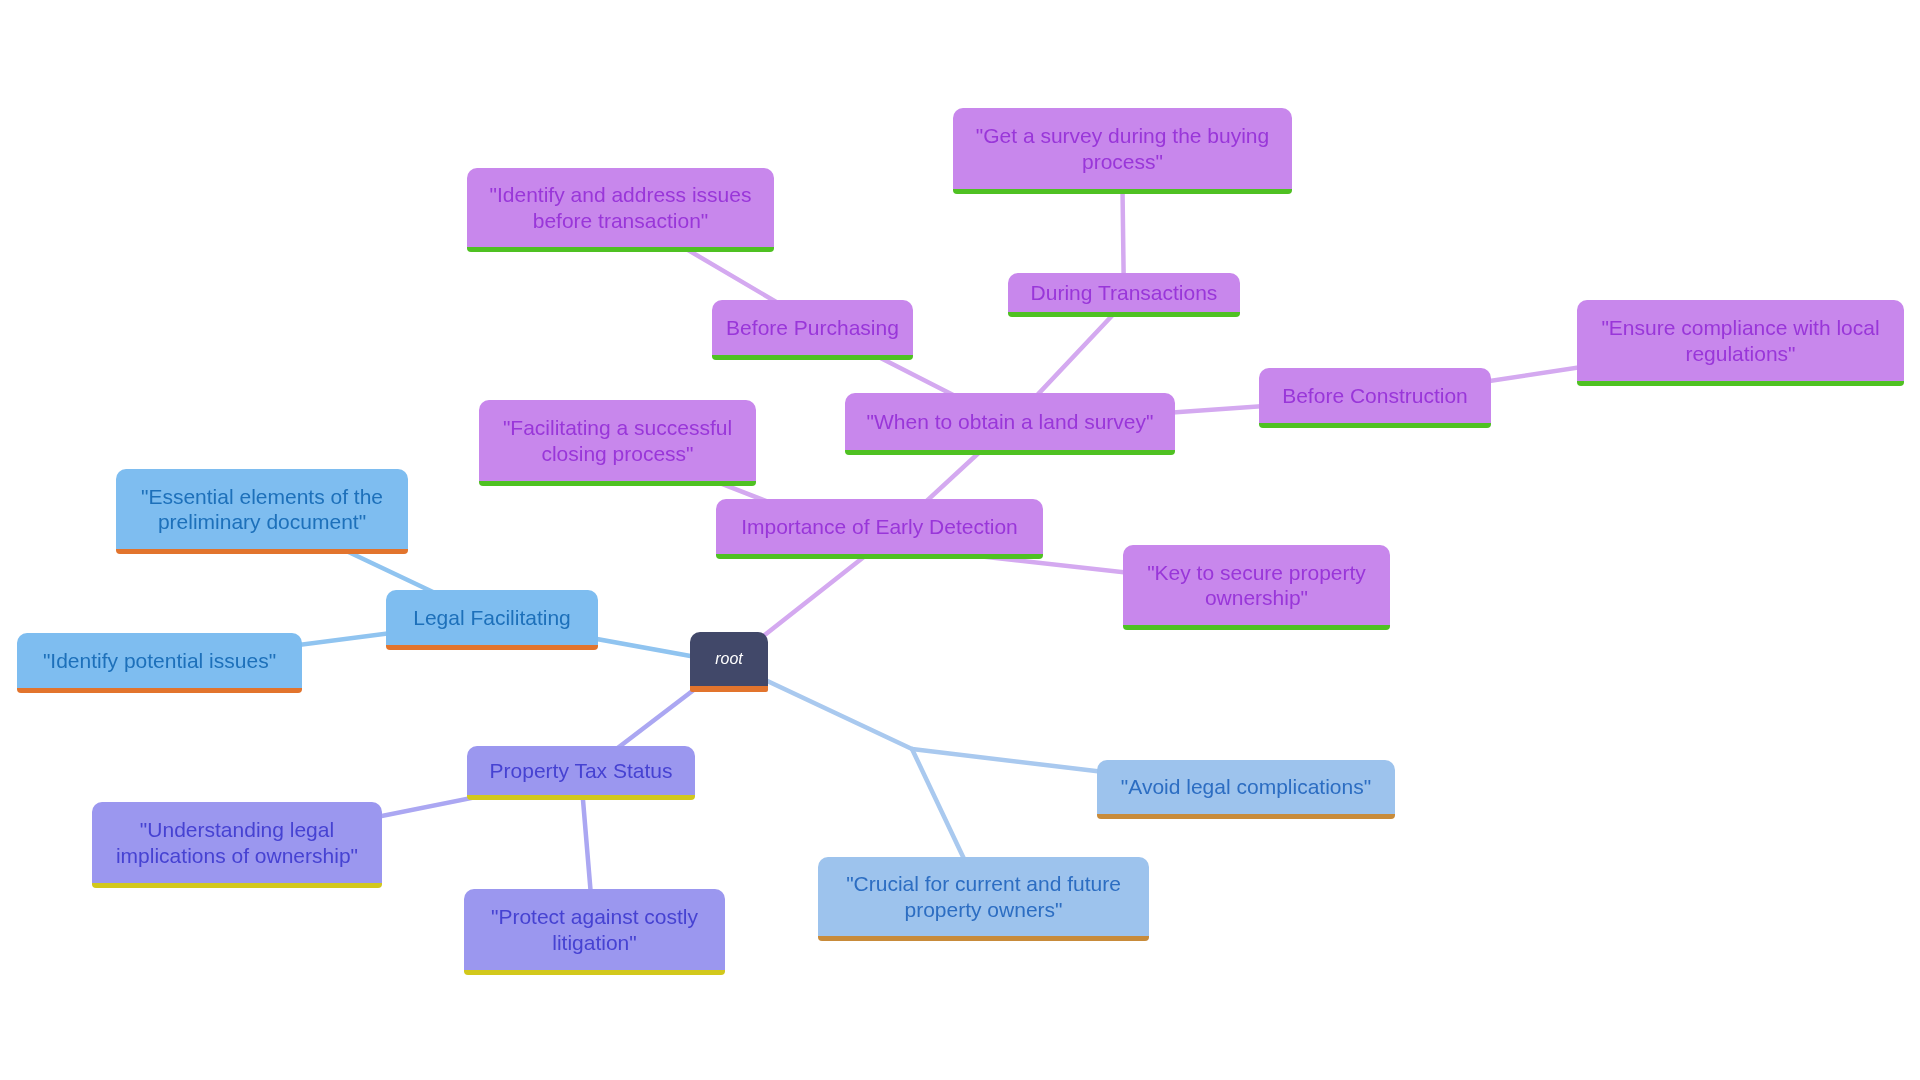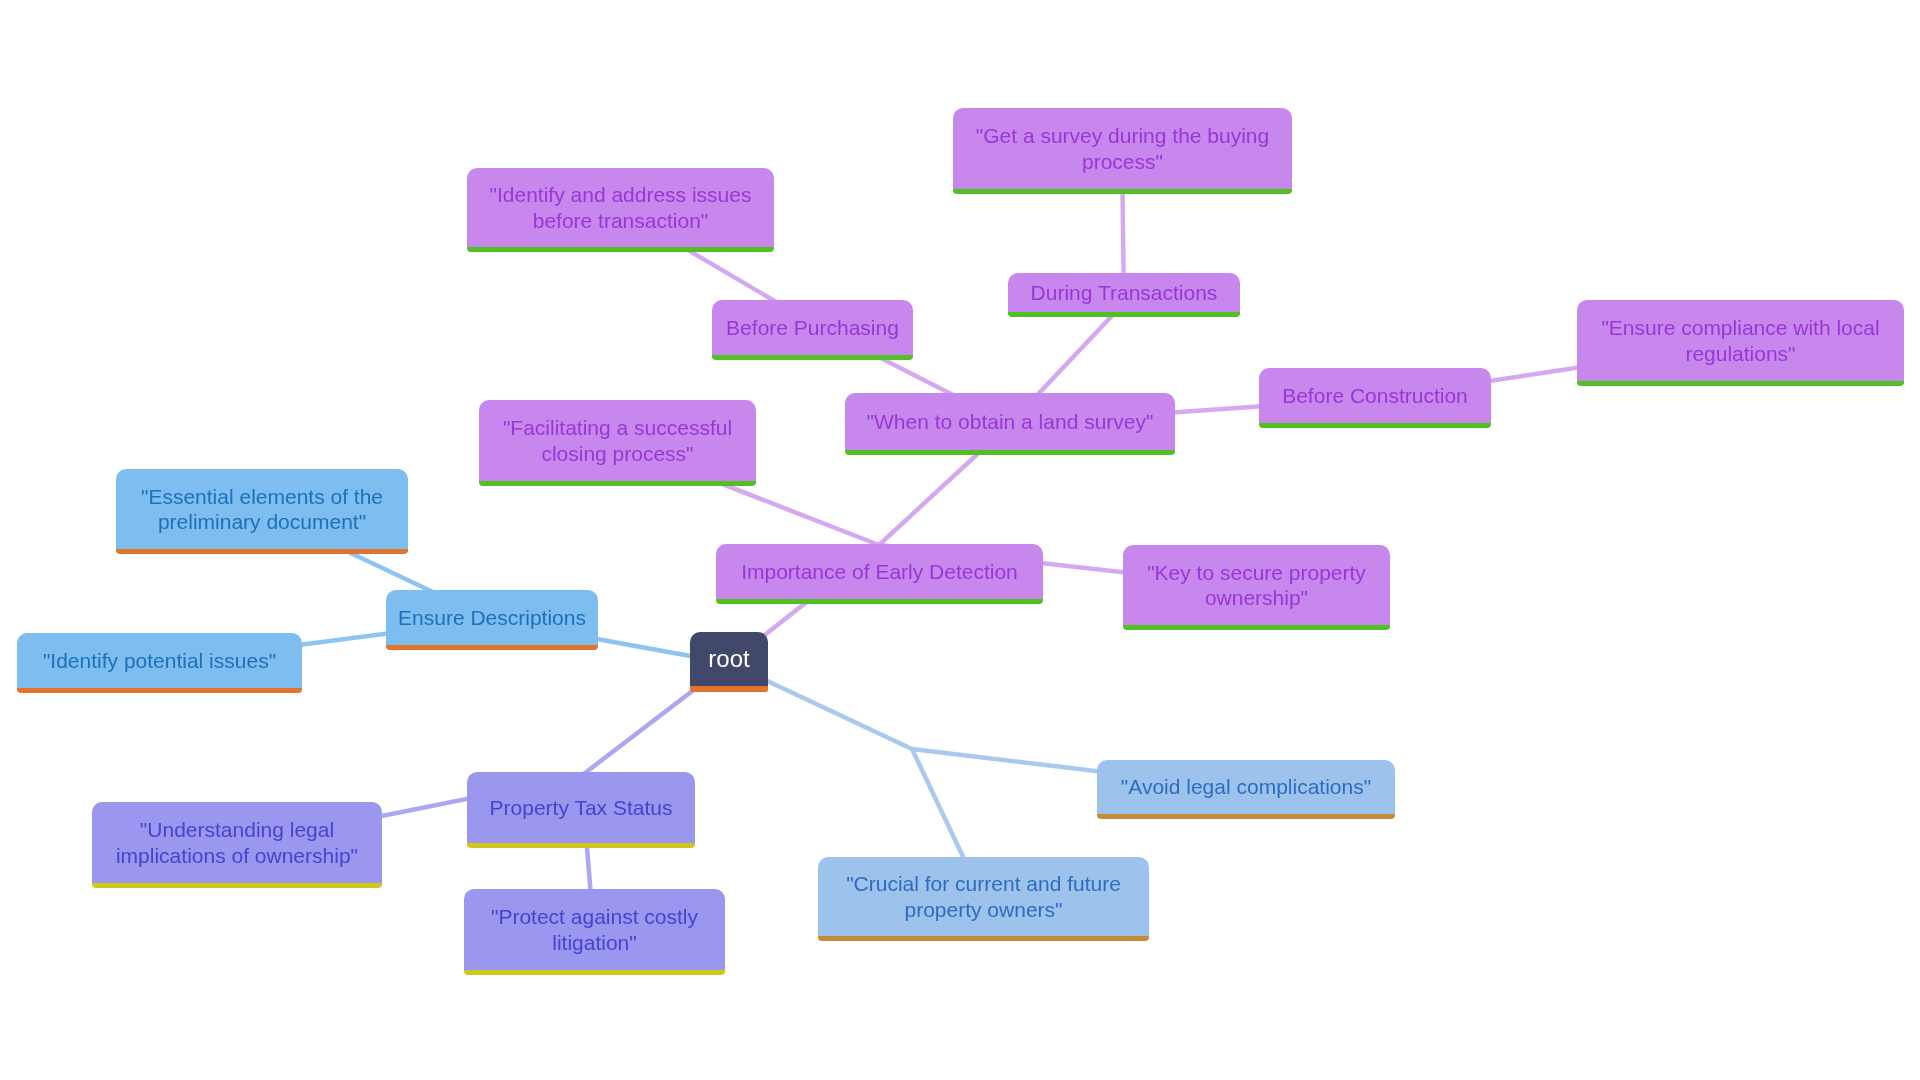--- a/index.html
+++ b/index.html
@@ -27,22 +27,23 @@
     padding:4px 10px;
     white-space:pre-line;
   }
   .b0{background:var(--b0-fill);color:var(--b0-text);border-bottom:5px solid var(--b0-underline);}
   .b1{background:var(--b1-fill);color:var(--b1-text);border-bottom:5px solid var(--b1-underline);}
   .b2{background:var(--b2-fill);color:var(--b2-text);border-bottom:5px solid var(--b2-underline);}
   .b3{background:var(--b3-fill);color:var(--b3-text);border-bottom:5px solid var(--b3-underline);}
   .root-node{
     background:var(--root-fill);color:var(--root-text);
     border-bottom:6px solid var(--root-underline);
-    font-size:24px;
+    font-size:16px;
     border-radius:10px 10px 2px 2px;
+    font-style:italic;
   }
 </style>
 </head>
 <body>
 
 <div id="canvas">
 
   <svg id="edges" viewBox="0 0 1920 1080">
 
     <line class="e0" x1="729" y1="663" x2="879" y2="545"></line>
@@ -64,42 +65,42 @@
     <line class="e2" x1="581" y1="776" x2="237" y2="845"></line>
     <line class="e2" x1="581" y1="776" x2="594" y2="932"></line>
 
     <line class="e3" x1="729" y1="663" x2="912" y2="749"></line>
     <line class="e3" x1="912" y1="749" x2="1246" y2="789"></line>
     <line class="e3" x1="912" y1="749" x2="983" y2="899"></line>
   </svg>
 
   <div class="node root-node" style="left:690px;top:632px;width:78px;height:60px">root</div>
 
-  <div class="node b0" style="left:716px;top:544px;width:327px;height:60px">Importance of Early Detection</div>
+  <div class="node b0" style="left:716px;top:499px;width:327px;height:60px">Importance of Early Detection</div>
   <div class="node b0" style="left:845px;top:393px;width:330px;height:62px">"When to obtain a land survey"</div>
   <div class="node b0" style="left:712px;top:300px;width:201px;height:60px">Before Purchasing</div>
   <div class="node b0" style="left:467px;top:168px;width:307px;height:84px">"Identify and address issues
 before transaction"</div>
   <div class="node b0" style="left:1008px;top:273px;width:232px;height:44px">During Transactions</div>
   <div class="node b0" style="left:953px;top:108px;width:339px;height:86px">"Get a survey during the buying
 process"</div>
   <div class="node b0" style="left:1259px;top:368px;width:232px;height:60px">Before Construction</div>
   <div class="node b0" style="left:1577px;top:300px;width:327px;height:86px">"Ensure compliance with local
 regulations"</div>
   <div class="node b0" style="left:479px;top:400px;width:277px;height:86px">"Facilitating a successful
 closing process"</div>
   <div class="node b0" style="left:1123px;top:545px;width:267px;height:85px">"Key to secure property
 ownership"</div>
 
-  <div class="node b1" style="left:386px;top:590px;width:212px;height:60px">Ensure Descriptions</div>
+  <div class="node b1" style="left:386px;top:590px;width:212px;height:60px">Legal Facilitating</div>
   <div class="node b1" style="left:116px;top:469px;width:292px;height:85px">"Essential elements of the
 preliminary document"</div>
   <div class="node b1" style="left:17px;top:633px;width:285px;height:60px">"Identify potential issues"</div>
 
-  <div class="node b2" style="left:467px;top:772px;width:228px;height:76px">Property Tax Status</div>
+  <div class="node b2" style="left:467px;top:746px;width:228px;height:54px">Property Tax Status</div>
   <div class="node b2" style="left:92px;top:802px;width:290px;height:86px">"Understanding legal
 implications of ownership"</div>
   <div class="node b2" style="left:464px;top:889px;width:261px;height:86px">"Protect against costly
 litigation"</div>
 
   <div class="node b3" style="left:1097px;top:760px;width:298px;height:59px">"Avoid legal complications"</div>
   <div class="node b3" style="left:818px;top:857px;width:331px;height:84px">"Crucial for current and future
 property owners"</div>
 
 </div>

